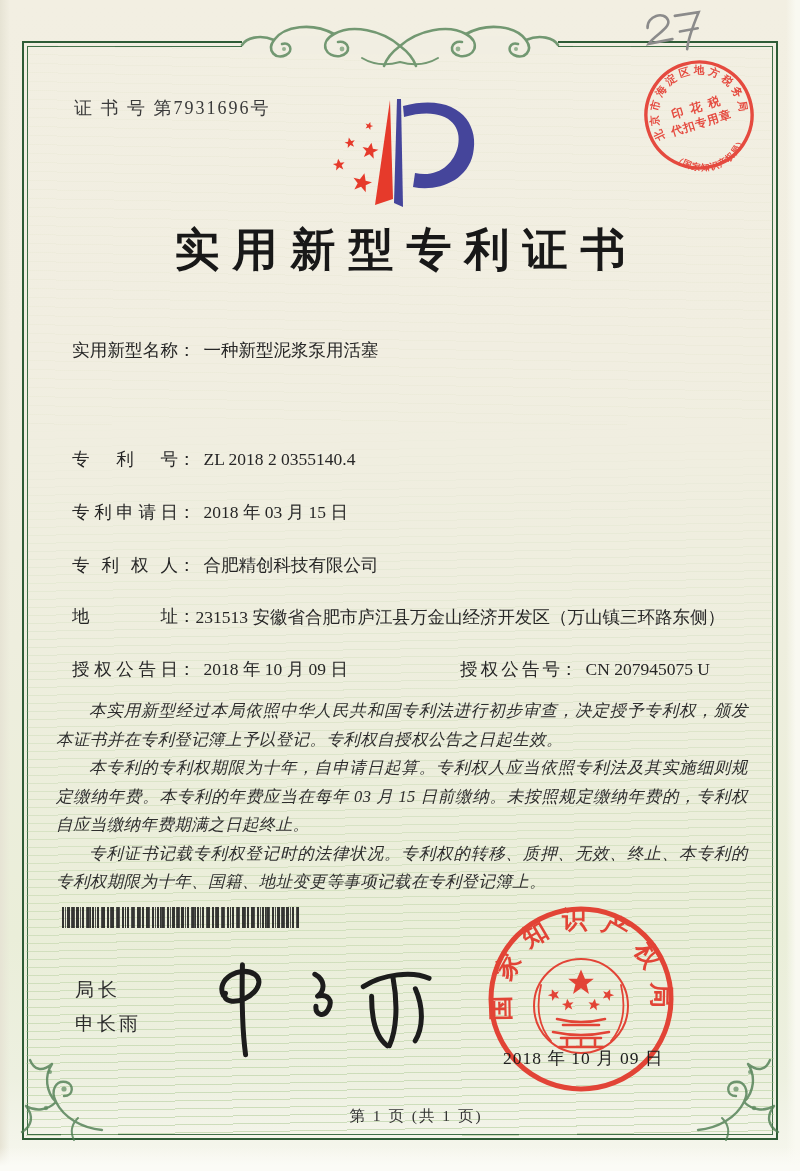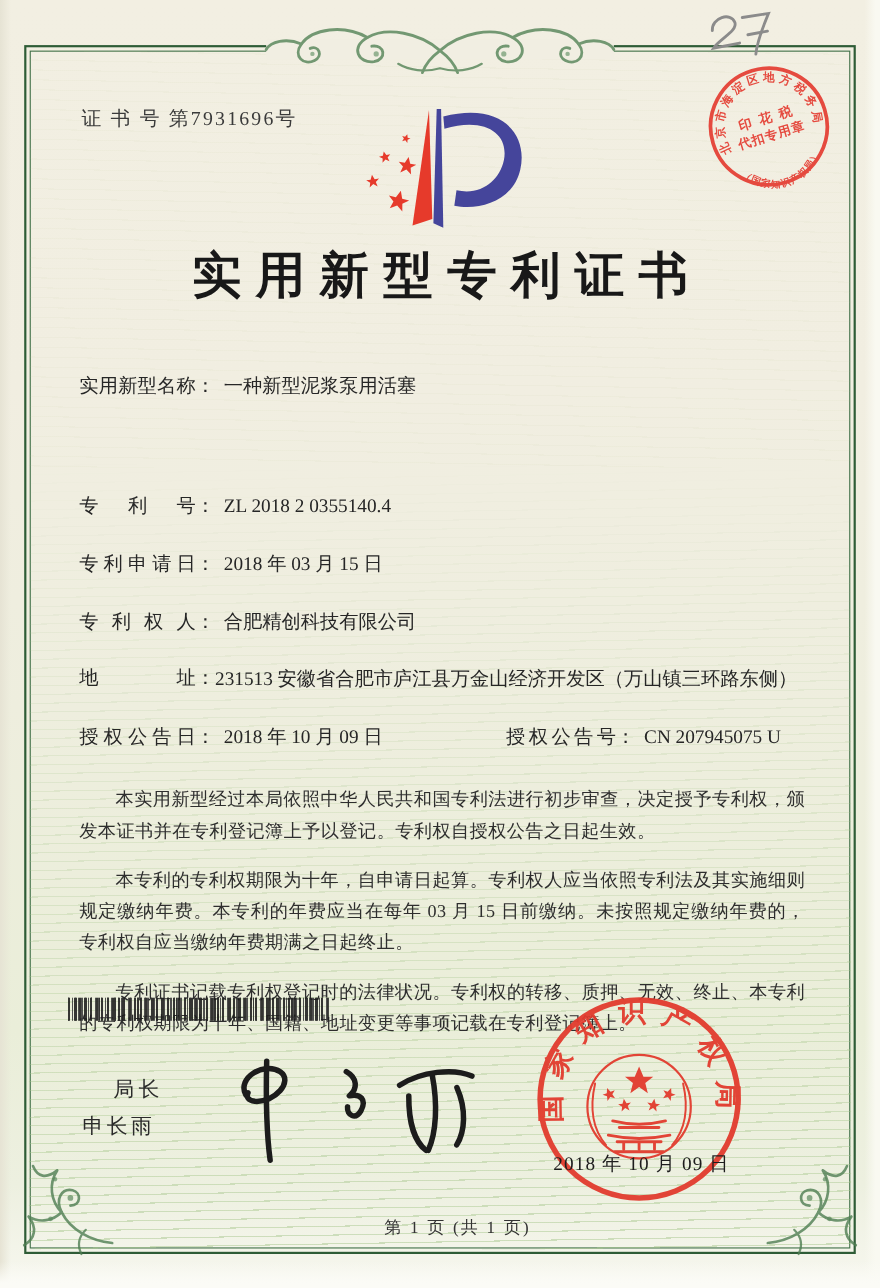--- a/index.html
+++ b/index.html
@@ -25,26 +25,26 @@
      background:repeating-linear-gradient(181deg,rgba(190,200,150,0) 0 4px,rgba(190,200,150,.6) 4px 5px,rgba(190,200,150,0) 5px 9px);}
   .abs{position:absolute;}
   .cert-no{left:74px;top:96px;font-size:18px;color:#3a3a3a;letter-spacing:2px;}
   .title{left:0;top:220px;width:100%;text-align:center;font-size:45px;font-weight:700;color:#181818;letter-spacing:13px;text-indent:13px;}
   .row{left:72px;font-size:17.5px;color:#262626;white-space:nowrap;}
   .lbl{display:inline-block;width:106px;text-align:justify;text-align-last:justify;vertical-align:top;}
   .lbl5{display:inline-block;width:100px;text-align:justify;text-align-last:justify;vertical-align:top;}
   .val{margin-left:8px;}
   .addr-val{display:inline-block;margin-left:0;white-space:normal;width:575px;line-height:26px;vertical-align:top;}
   .paras{left:56px;top:697px;width:692px;font-size:16.5px;line-height:28.5px;color:#2e2e2e;text-align:justify;}
-  .paras p{margin:16px;text-indent:2em;letter-spacing:.4px;}
+  .paras p{margin:0;text-indent:2em;letter-spacing:.4px;font-style:italic;}
   .barcode{left:62px;top:907px;width:237px;height:21px;opacity:.88;
      background-image:repeating-linear-gradient(90deg,#1c1c1c 0 2px,transparent 2px 5px),
                       repeating-linear-gradient(90deg,#1c1c1c 0 1px,transparent 1px 7px),
                       repeating-linear-gradient(90deg,#3a3a3a 0 1px,transparent 1px 3px);}
-  .signer-title{left:75px;top:977px;font-size:19px;color:#2b2b2b;letter-spacing:4px;margin-left:28px;}
+  .signer-title{left:75px;top:977px;font-size:19px;color:#2b2b2b;letter-spacing:4px;}
   .signer-name{left:75px;top:1011px;font-size:19px;color:#2b2b2b;letter-spacing:3px;}
   .footer{left:0;top:1106px;width:100%;text-align:center;font-size:15.5px;color:#333;letter-spacing:2px;margin-left:16px;}
   .seal-date{left:503px;top:1046px;font-size:17.5px;color:#1d1d1d;letter-spacing:1px;z-index:6;}
   .seal-wrap{left:481px;top:899px;width:200px;height:200px;z-index:5;opacity:.95;}
   .tax-wrap{left:638px;top:54px;width:122px;height:122px;transform:rotate(-17deg);opacity:.9;}
   .logo-wrap{left:296px;top:92px;width:232px;height:130px;}
   .orn-top{left:222px;top:12px;width:356px;height:64px;}
   .orn-bl{left:16px;top:1052px;width:92px;height:92px;transform:scaleX(-1);}
   .orn-br{left:692px;top:1052px;width:92px;height:92px;}
   .hand-note{left:638px;top:4px;width:72px;height:58px;transform:rotate(-4deg);}

